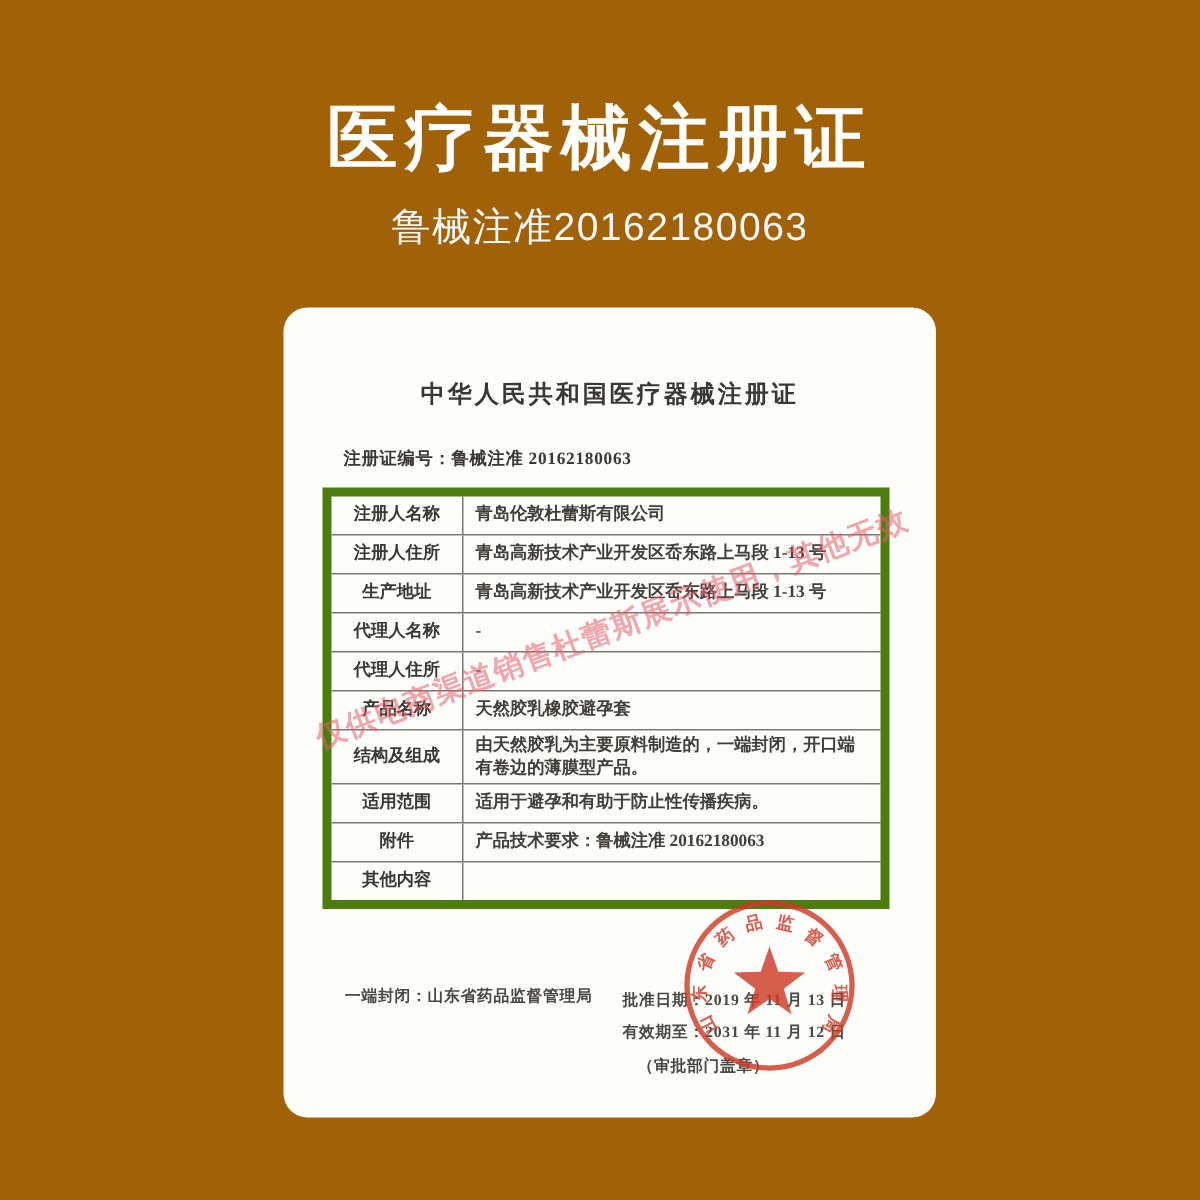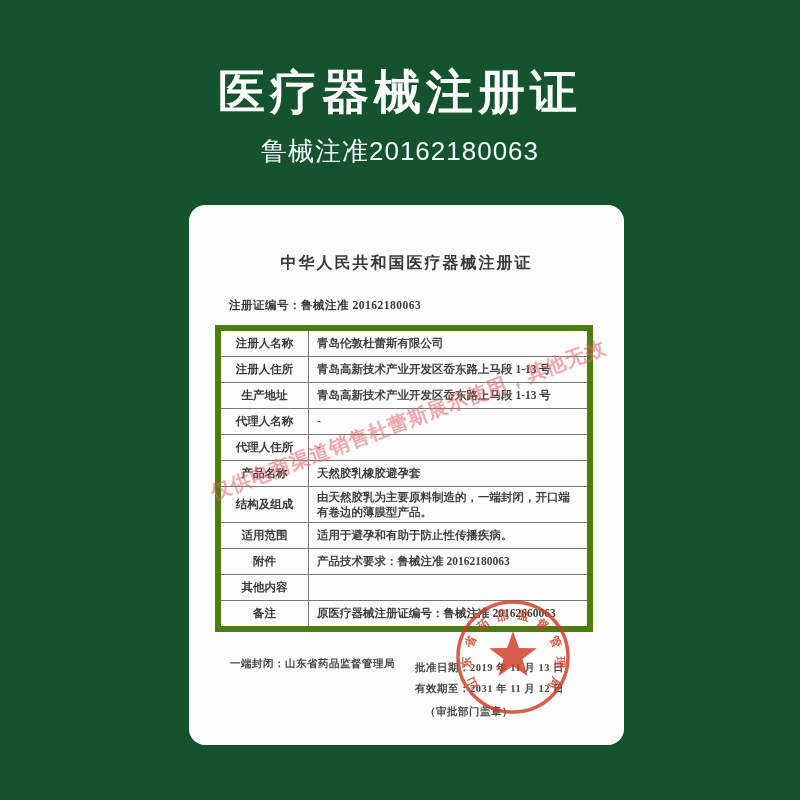--- a/index.html
+++ b/index.html
@@ -1,18 +1,18 @@
 <!DOCTYPE html>
 <html><head>
 <meta charset="utf-8">
 <style>
   html,body{margin:0;padding:0;background:#0c0c0c;}
   .stage{
     position:relative;width:800px;height:800px;overflow:hidden;
-    background:#14532d;
+    background:#a16207;
     font-family:"Liberation Sans","DejaVu Sans",sans-serif;
   }
   
   .banner-title{
     position:absolute;top:64px;left:0;width:100%;
     text-align:center;color:#ffffff;
     font-size:47px;font-weight:700;letter-spacing:5px;line-height:56px;
   }
   .banner-subtitle{
     position:absolute;top:134px;left:0;width:100%;
@@ -132,24 +132,20 @@
         <div class="tvalue">适用于避孕和有助于防止性传播疾病。</div>
       </div>
       <div class="trow">
         <div class="tlabel">附件</div>
         <div class="tvalue">产品技术要求：鲁械注准 20162180063</div>
       </div>
       <div class="trow">
         <div class="tlabel">其他内容</div>
         <div class="tvalue"></div>
       </div>
-      <div class="trow">
-        <div class="tlabel">备注</div>
-        <div class="tvalue">原医疗器械注册证编号：鲁械注准 20162660063</div>
-      </div>
     </div>
 
     <div class="footer-left">一端封闭：山东省药品监督管理局</div>
 
     <div class="footer-right">
       <div>批准日期：2019 年 11 月 13 日</div>
       <div>有效期至：2031 年 11 月 12 日</div>
       <div class="seal-note">（审批部门盖章）</div>
     </div>
 

